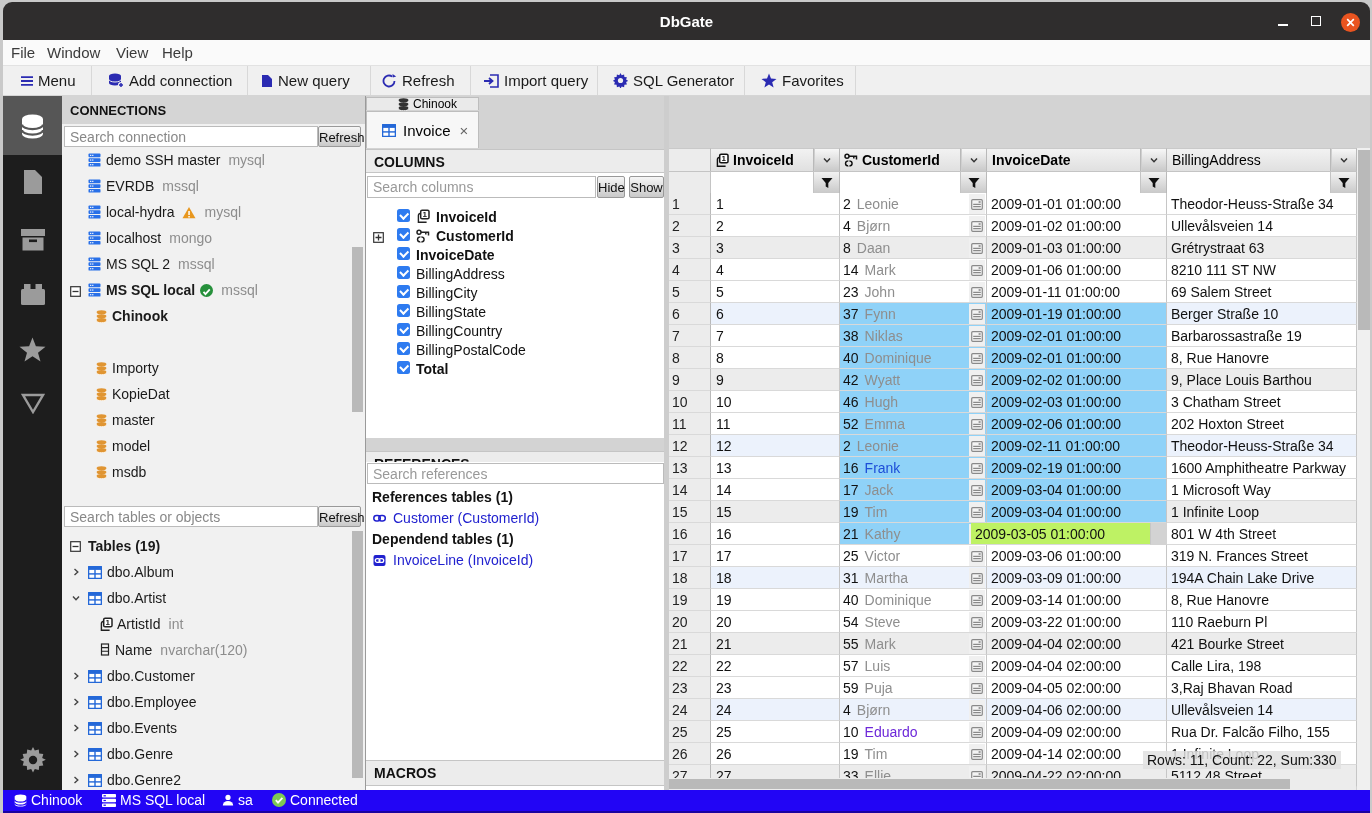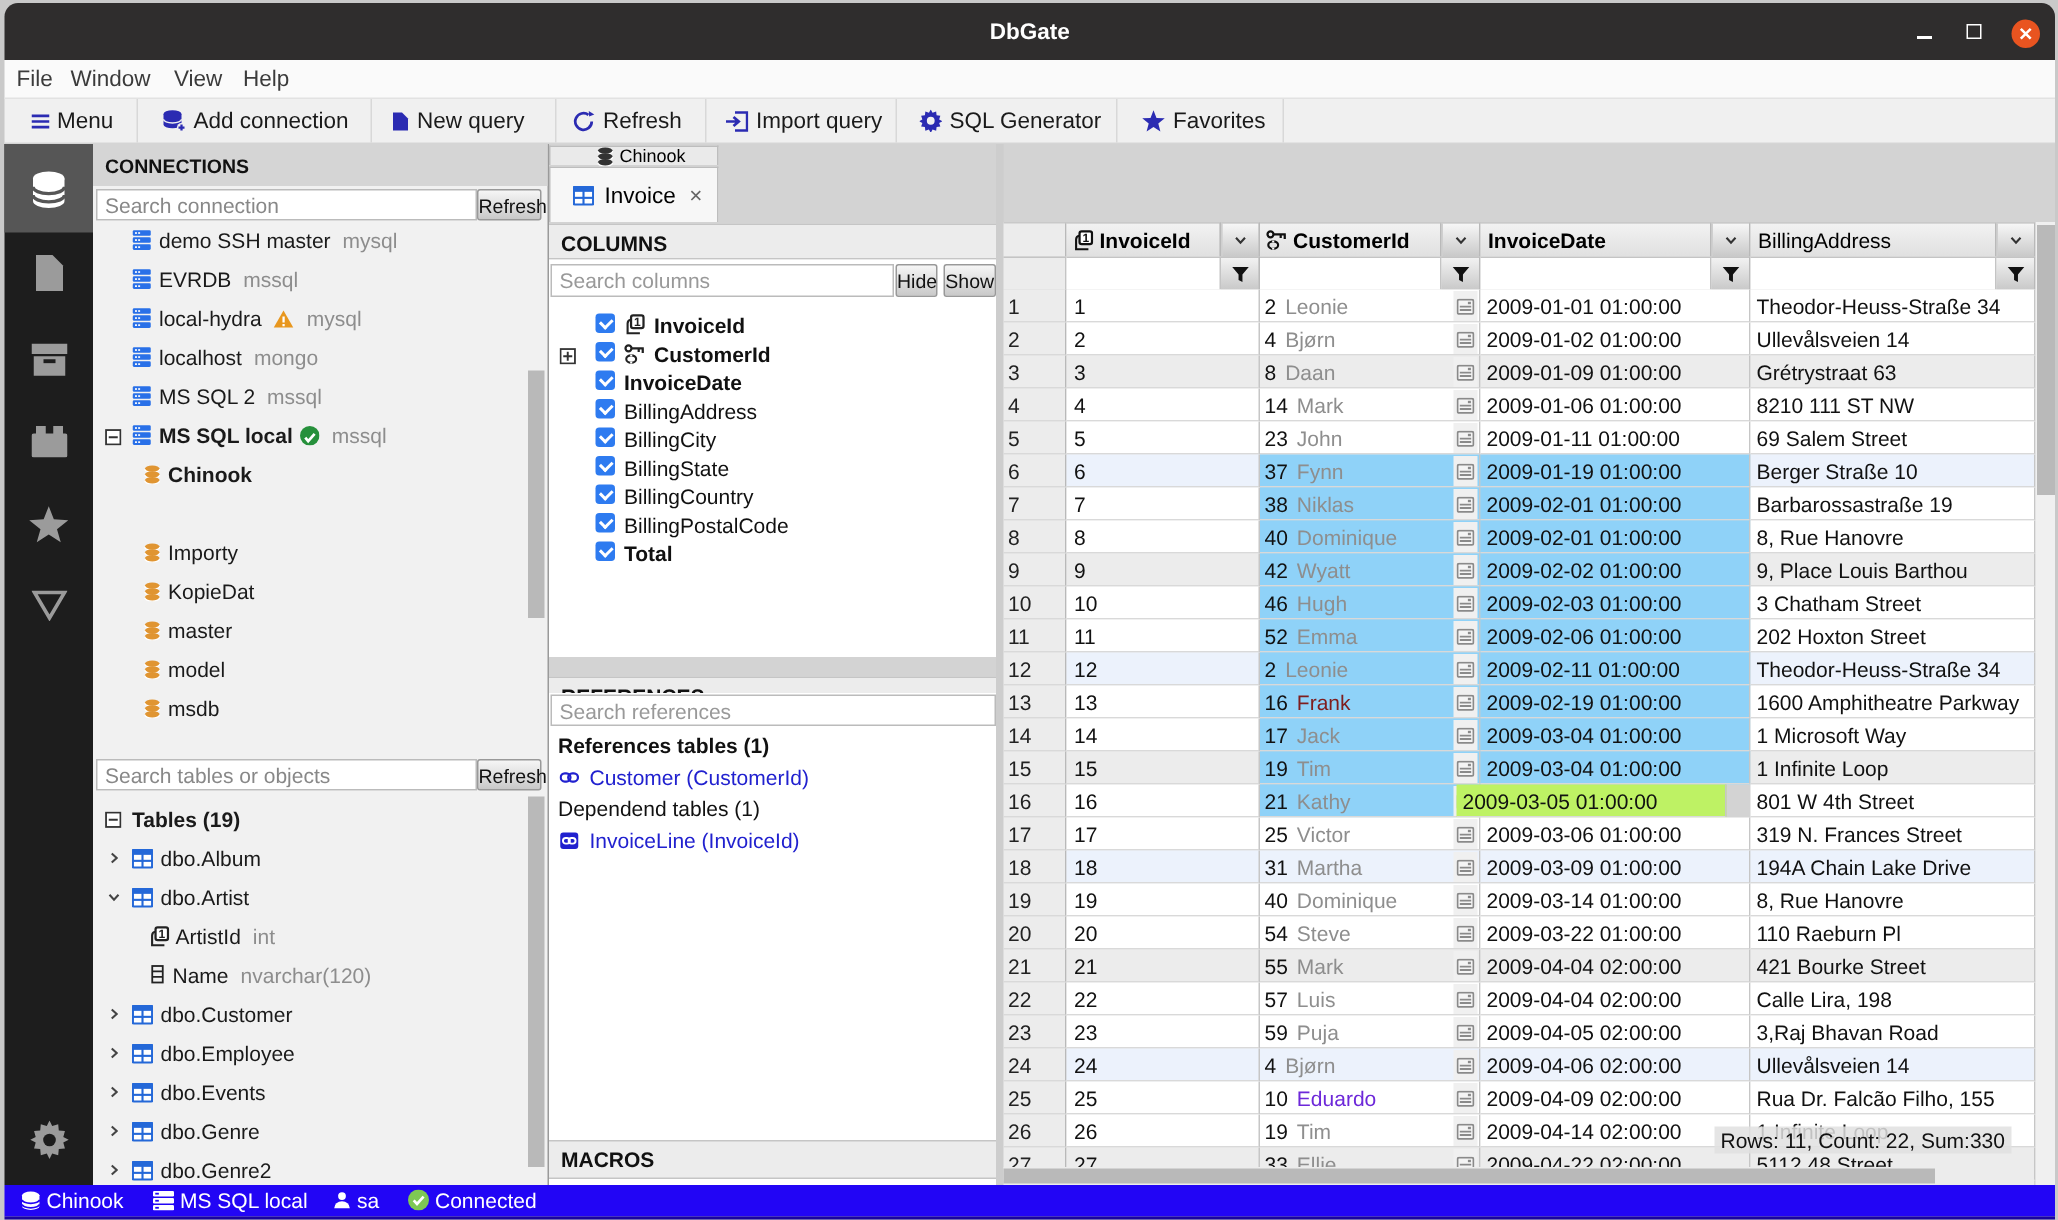--- a/index.html
+++ b/index.html
@@ -607,21 +607,21 @@
         <span style="display:flex">
           <svg width="13" height="13" viewBox="0 0 13 13" style="">
             <g stroke="#2121cf" stroke-width="1.5" fill="none">
               <rect x="0.8" y="3.5" width="6.5" height="5.5" rx="2.7"></rect>
               <rect x="5.8" y="3.5" width="6.5" height="5.5" rx="2.7"></rect>
             </g>
           </svg>
         </span>
         <span style="margin-left:7px">Customer (CustomerId)</span>
       </div>
-      <div class="abs" style="left:6px;top:69px;font-size:14px;font-weight:normal;color:#111">Dependend tables (1)</div>
+      <div class="abs" style="left:6px;top:69px;font-size:14px;font-weight:bold;color:#111">Dependend tables (1)</div>
       <div class="abs" style="left:7px;top:90px;display:flex;align-items:center;font-size:14px;color:#2121cf">
         <span style="display:flex">
           <svg width="13" height="13" viewBox="0 0 13 13" style="">
             <rect x="0.5" y="1" width="12" height="11" rx="2" fill="#2121cf"></rect>
             <g stroke="#fff" stroke-width="1.3" fill="none">
               <rect x="2.3" y="4.6" width="4.6" height="3.8" rx="1.9"></rect>
               <rect x="6.1" y="4.6" width="4.6" height="3.8" rx="1.9"></rect>
             </g>
           </svg>
         </span>
@@ -769,21 +769,21 @@
         <span style="margin-left:6px;color:#8e8e8e">Daan</span>
         <span style="position:absolute;right:1px;top:1px;width:16px;height:20px;background:#f0f0f0;display:flex;align-items:center;justify-content:center">
           <svg width="12" height="11" viewBox="0 0 12 11" style="">
             <rect x="0.7" y="0.7" width="10.6" height="9.6" rx="1" fill="#f4f4f4" stroke="#8a8a8a" stroke-width="1.2"></rect>
             <rect x="7.6" y="2.2" width="2" height="1.6" fill="#8a8a8a"></rect>
             <path d="M2.2 5.4 h7.6 M2.2 7.6 h7.6" stroke="#8a8a8a" stroke-width="1.3"></path>
           </svg>
         </span>
       </div>
       <div class="dc" style="left:318px;width:180px;background:#ececec">
-        <span style="margin-left:4px">2009-01-09 01:00:00</span>
+        <span style="margin-left:4px">2009-01-03 01:00:00</span>
       </div>
       <div class="dc" style="left:498px;width:190px;background:#ececec">
         <span style="margin-left:4px">Grétrystraat 63</span>
       </div>
     </div>
     <div class="drow" style="top:163px">
       <div class="dc" style="left:0;width:42px;background:#ececec;border-right:1px solid #b9b9b9">
         <span style="margin-left:3px;color:#222">4</span>
       </div>
       <div class="dc" style="left:42px;width:129px;background:#fff">
@@ -1009,21 +1009,21 @@
     </div>
     <div class="drow" style="top:361px">
       <div class="dc" style="left:0;width:42px;background:#ececec;border-right:1px solid #b9b9b9">
         <span style="margin-left:3px;color:#222">13</span>
       </div>
       <div class="dc" style="left:42px;width:129px;background:#fff">
         <span style="margin-left:5px">13</span>
       </div>
       <div class="dc" style="left:171px;width:147px;background:#8fd2f8">
         <span style="margin-left:3px">16</span>
-        <span style="margin-left:6px;color:#7f1d1d">Frank</span>
+        <span style="margin-left:6px;color:#1d4ed8">Frank</span>
         <span style="position:absolute;right:1px;top:1px;width:16px;height:20px;background:#f0f0f0;display:flex;align-items:center;justify-content:center">
           <svg width="12" height="11" viewBox="0 0 12 11" style="">
             <rect x="0.7" y="0.7" width="10.6" height="9.6" rx="1" fill="#f4f4f4" stroke="#8a8a8a" stroke-width="1.2"></rect>
             <rect x="7.6" y="2.2" width="2" height="1.6" fill="#8a8a8a"></rect>
             <path d="M2.2 5.4 h7.6 M2.2 7.6 h7.6" stroke="#8a8a8a" stroke-width="1.3"></path>
           </svg>
         </span>
       </div>
       <div class="dc" style="left:318px;width:180px;background:#8fd2f8">
         <span style="margin-left:4px">2009-02-19 01:00:00</span>

